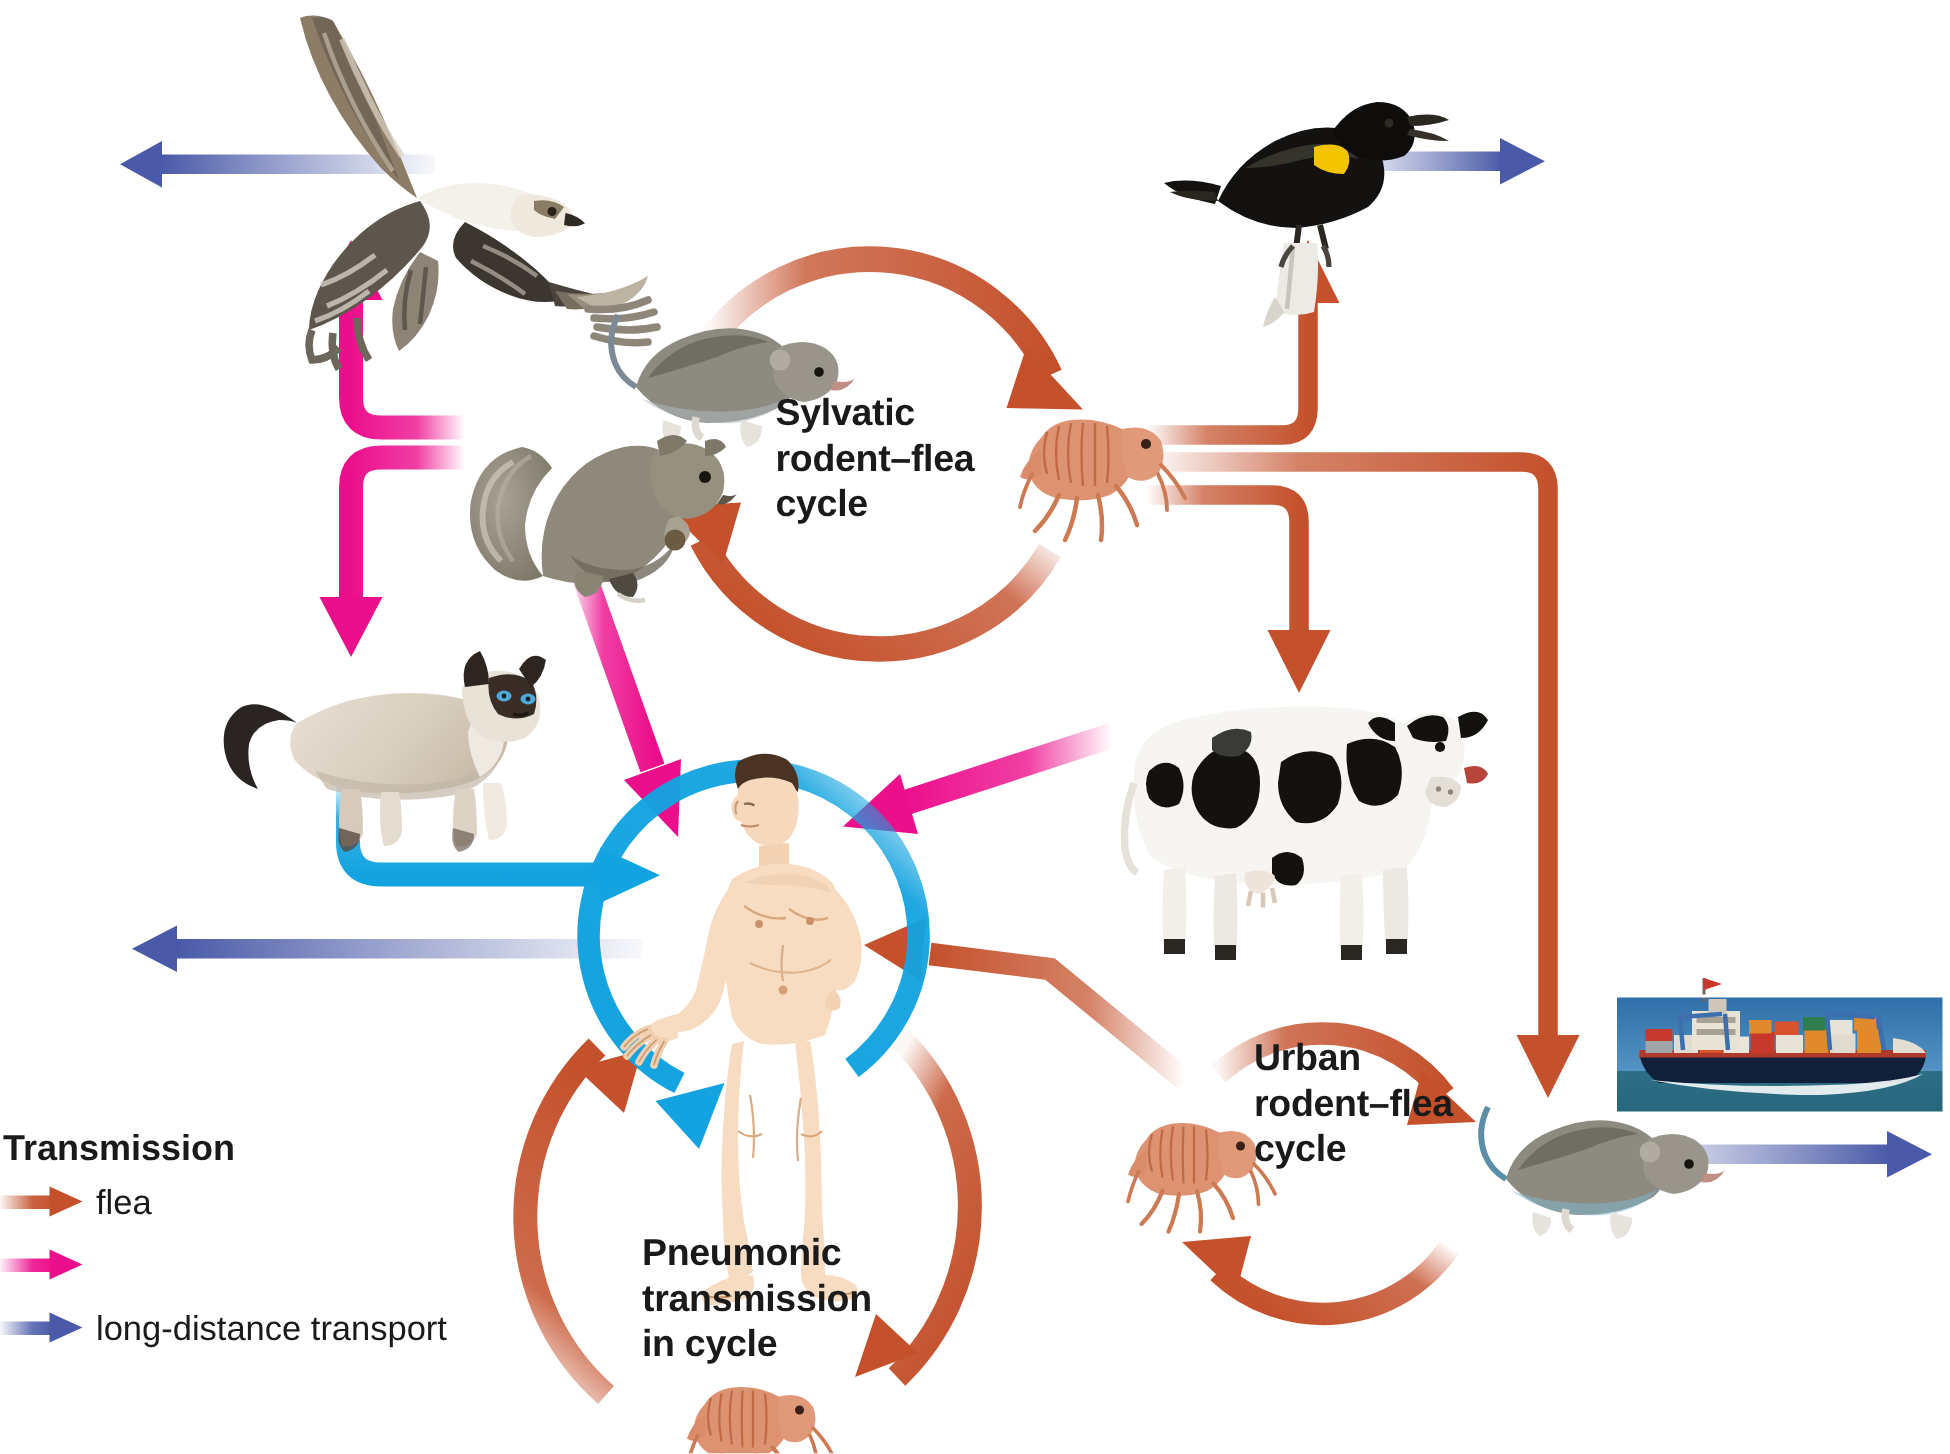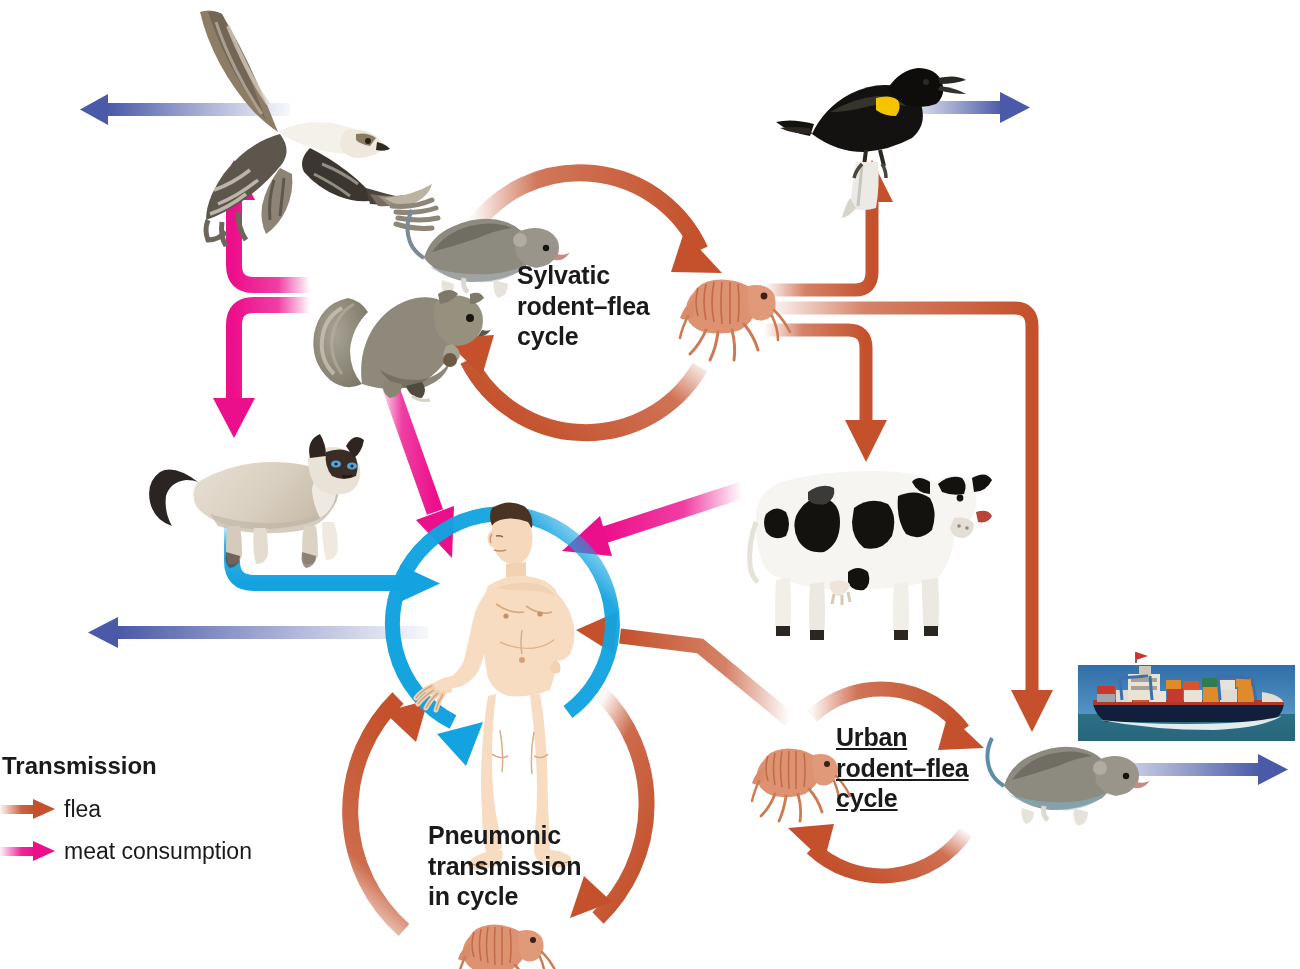--- a/index.html
+++ b/index.html
@@ -38,21 +38,21 @@
     width: 350px;
   }
   #legend-title {
     font-size: 24px;
     font-weight: bold;
     color: #1a1a1a;
     margin: 0 0 8px 2px;
   }
   .legend-row {
     display: flex;
-    align-items: center;
+    align-items: flex-start;
     height: 42px;
   }
   .legend-swatch {
     width: 56px;
     height: 26px;
     flex: 0 0 56px;
     margin-right: 8px;
   }
   .legend-label {
     font-size: 23px;
@@ -615,21 +615,21 @@
     <div>rodent–flea</div>
     <div>cycle</div>
   </div>
 
   <div class="cycle-label" style="left:428px; top:772px;margin-top:48px;">
     <div>Pneumonic</div>
     <div>transmission</div>
     <div>in cycle</div>
   </div>
 
-  <div class="cycle-label" style="left:836px; top:722px;text-decoration:underline;">
+  <div class="cycle-label" style="left:836px; top:690px;">
     <div>Urban</div>
     <div>rodent–flea</div>
     <div>cycle</div>
   </div>
 
   <div id="legend">
     <div id="legend-title">Transmission</div>
 
     <div class="legend-row">
       <svg class="legend-swatch" viewBox="0 0 56 26">
@@ -652,18 +652,31 @@
         <defs>
             <linearGradient id="lgMeat" x1="0" y1="0" x2="1" y2="0">
           <stop offset="0%" stop-color="#ec0f8c" stop-opacity="0.05"></stop>
           <stop offset="60%" stop-color="#ec0f8c" stop-opacity="0.9"></stop>
           <stop offset="100%" stop-color="#ec0f8c" stop-opacity="1"></stop>
             </linearGradient>
           </defs>
         <rect x="0" y="9" width="36" height="9" fill="url(#lgMeat)"></rect>
         <path d="M33 3 L55 13 L33 23 Z" fill="#ec0f8c"></path>
       </svg>
-      <span class="legend-label">meat consumption</span>
     </div>
 
+    <div class="legend-row">
+      <svg class="legend-swatch" viewBox="0 0 56 26">
+        <defs>
+            <linearGradient id="lgTrans" x1="0" y1="0" x2="1" y2="0">
+          <stop offset="0%" stop-color="#4a5aa8" stop-opacity="0.05"></stop>
+          <stop offset="60%" stop-color="#4a5aa8" stop-opacity="0.85"></stop>
+          <stop offset="100%" stop-color="#4a5aa8" stop-opacity="1"></stop>
+            </linearGradient>
+          </defs>
+        <rect x="0" y="9" width="36" height="9" fill="url(#lgTrans)"></rect>
+        <path d="M33 3 L55 13 L33 23 Z" fill="#4a5aa8"></path>
+      </svg>
+      <span class="legend-label">long-distance transport</span>
+    </div>
   </div>
 
 </div>
 
 </body></html>

